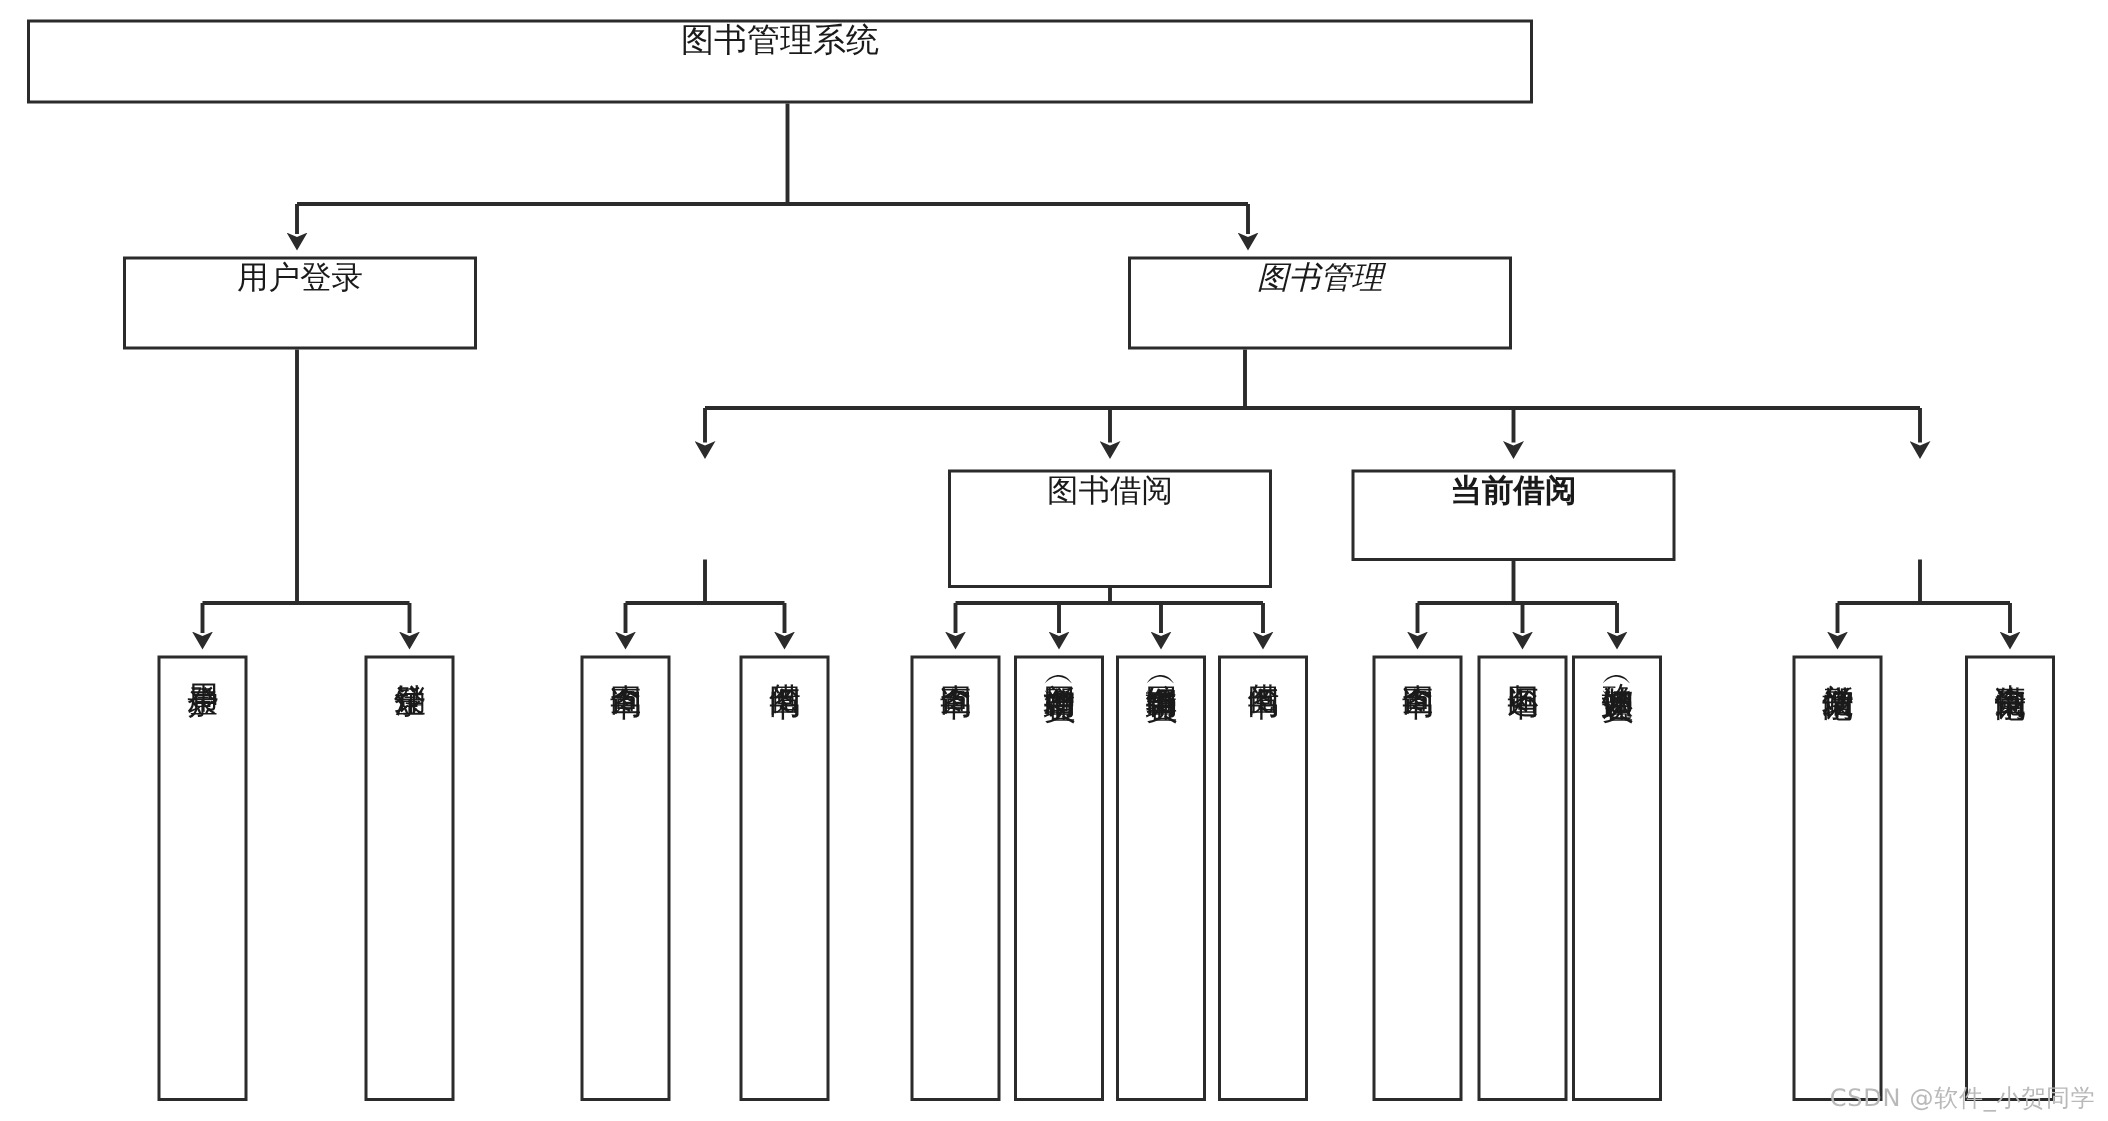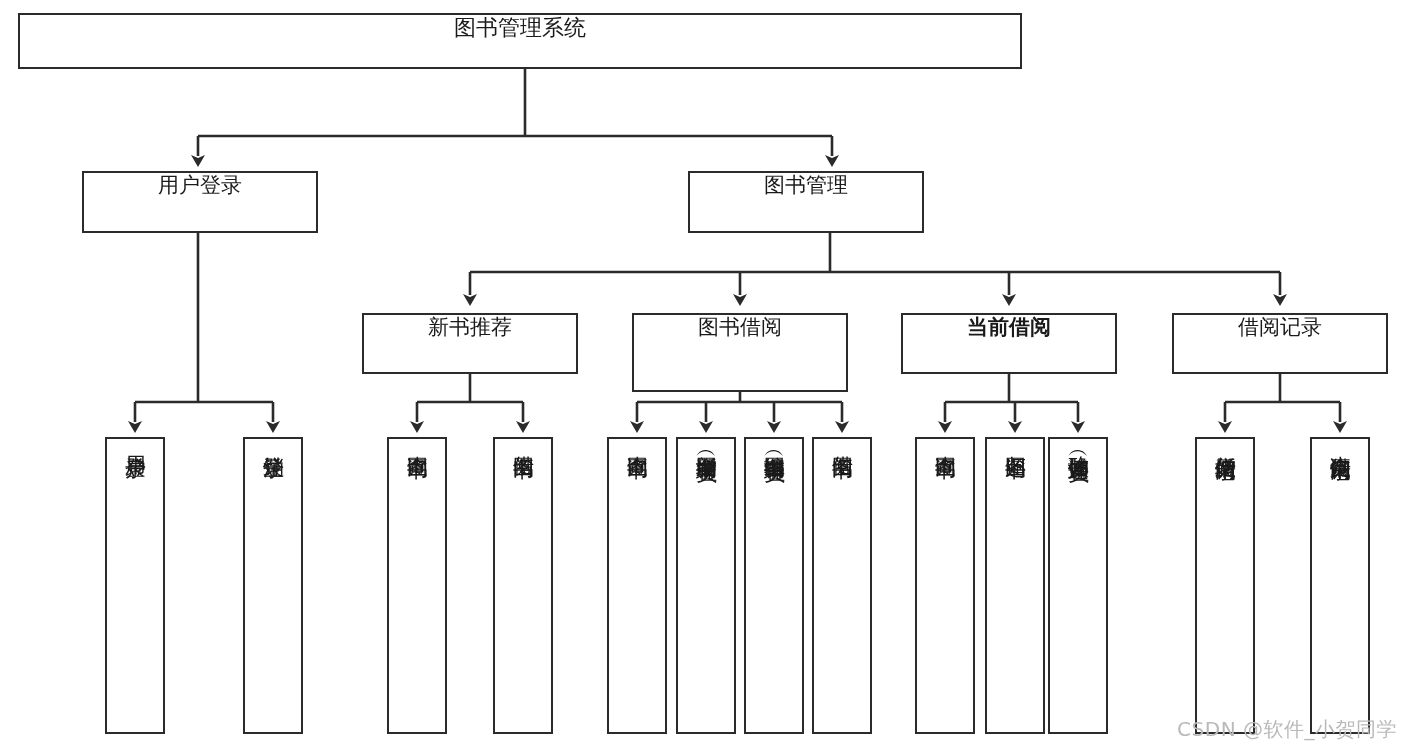--- a/index.html
+++ b/index.html
@@ -53,21 +53,21 @@
     text-orientation: upright;
     letter-spacing: 1px;
   }
   .node.root .label {
     font-size: 22px;
   }
   .watermark {
     position: absolute;
     right: 8px;
     bottom: 4px;
-    font-size: 20px;
+    font-size: 16px;
     color: #b9b9b9;
     white-space: nowrap;
     letter-spacing: 0.5px;
   }
 </style>
 </head>
 <body>
 
 <div id="diagram-root">
 
@@ -121,35 +121,29 @@
     </g>
   </svg>
 
   <div class="node horiz root" style="left:18px; top:13px; width:1004px; height:56px;">
     <span class="label">图书管理系统</span>
   </div>
 
   <div class="node horiz" style="left:82px; top:171px; width:236px; height:62px;">
     <span class="label">用户登录</span>
   </div>
-  <div class="node horiz" style="left:688px; top:171px; width:236px; height:62px;">
+  <div class="node horiz" style="left:752px; top:171px; width:256px; height:62px;font-style:italic;">
     <span class="label">图书管理</span>
   </div>
 
-  <div class="node horiz" style="left:362px; top:313px; width:216px; height:61px;">
-    <span class="label">新书推荐</span>
-  </div>
   <div class="node horiz" style="left:632px; top:313px; width:216px; height:79px;">
     <span class="label">图书借阅</span>
   </div>
   <div class="node horiz" style="left:901px; top:313px; width:216px; height:61px;font-weight:bold;">
     <span class="label">当前借阅</span>
-  </div>
-  <div class="node horiz" style="left:1172px; top:313px; width:216px; height:61px;">
-    <span class="label">借阅记录</span>
   </div>
 
   <div class="node vert" style="left:105px; top:437px; width:60px; height:297px;">
     <span class="label">用户登录</span>
   </div>
   <div class="node vert" style="left:243px; top:437px; width:60px; height:297px;">
     <span class="label">注销登录</span>
   </div>
 
   <div class="node vert" style="left:387px; top:437px; width:60px; height:297px;">

